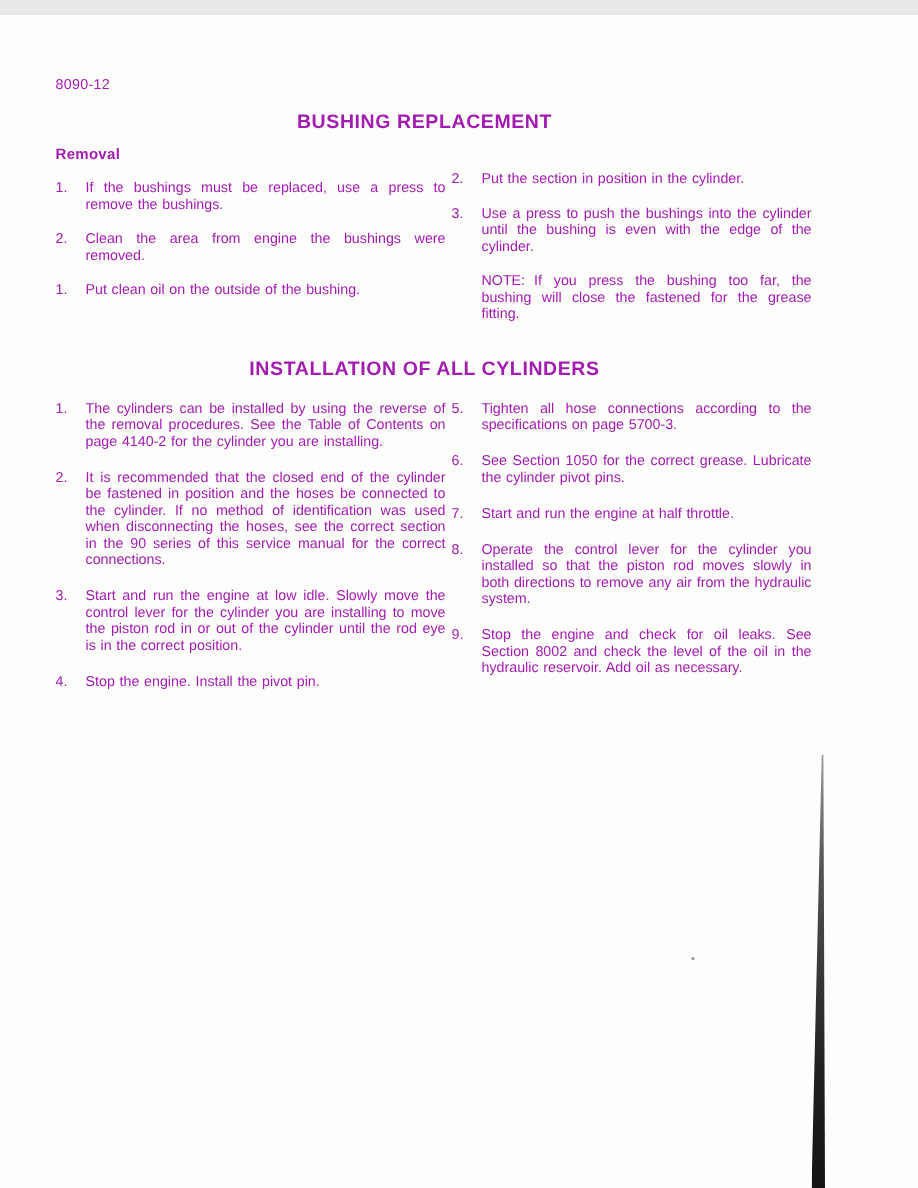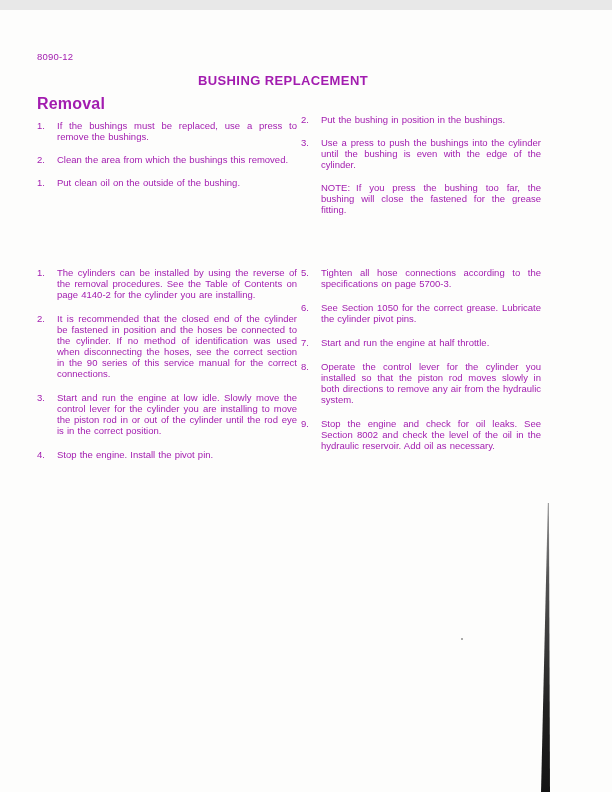--- a/index.html
+++ b/index.html
@@ -38,21 +38,21 @@
   .col {
     position: absolute;
     font-size: 9.5px;
     line-height: 11px;
   }
   .col-a { left: 37px;  top: 88px;  width: 260px; }
   .col-b { left: 301px; top: 104px; width: 240px; }
   .col-c { left: 37px;  top: 257px; width: 260px; }
   .col-d { left: 301px; top: 257px; width: 240px; }
   h2.sub-heading {
-    font-size: 16px;
+    font-size: 10px;
     font-weight: bold;
     margin: 0 0 11px 0;
     letter-spacing: 0.2px;
   }
   h2.sub-heading.mid { margin-top: 15px; }
   .li {
     display: flex;
     margin: 0 0 12px 0;
   }
   .sec2 .li { margin-bottom: 13px; }
@@ -99,42 +99,43 @@
   <h1 class="main-title title-1">BUSHING REPLACEMENT</h1>
 
   <div class="col col-a sec1">
     <h2 class="sub-heading">Removal</h2>
     <div class="li">
       <span class="num">1.</span>
       <span class="txt">If the bushings must be replaced, use a press to remove the bushings.</span>
     </div>
     <div class="li">
       <span class="num">2.</span>
-      <span class="txt">Clean the area from which the bushings this removed.</span>
+      <span class="txt">Clean the area from engine the bushings were removed.</span>
     </div>
     <div class="li">
       <span class="num">1.</span>
       <span class="txt">Put clean oil on the outside of the bushing.</span>
     </div>
   </div>
 
   <div class="col col-b sec1">
     <div class="li">
       <span class="num">2.</span>
-      <span class="txt">Put the bushing in position in the bushings.</span>
+      <span class="txt">Put the section in position in the cylinder.</span>
     </div>
     <div class="li">
       <span class="num">3.</span>
       <span class="txt">Use a press to push the bushings into the cylinder until the bushing is even with the edge of the cylinder.</span>
     </div>
     <div class="note">
       <span class="note-label">NOTE:</span><span>If you press the bushing too far, the bushing will close the fastened for the grease fitting.</span>
     </div>
   </div>
 
+  <h1 class="main-title title-2">INSTALLATION OF ALL CYLINDERS</h1>
 
   <div class="col col-c sec2">
     <div class="li">
       <span class="num">1.</span>
       <span class="txt">The cylinders can be installed by using the reverse of the removal procedures. See the Table of Contents on page 4140-2 for the cylinder you are installing.</span>
     </div>
     <div class="li">
       <span class="num">2.</span>
       <span class="txt">It is recommended that the closed end of the cylinder be fastened in position and the hoses be connected to the cylinder. If no method of identification was used when disconnecting the hoses, see the correct section in the 90 series of this service manual for the correct connections.</span>
     </div>

